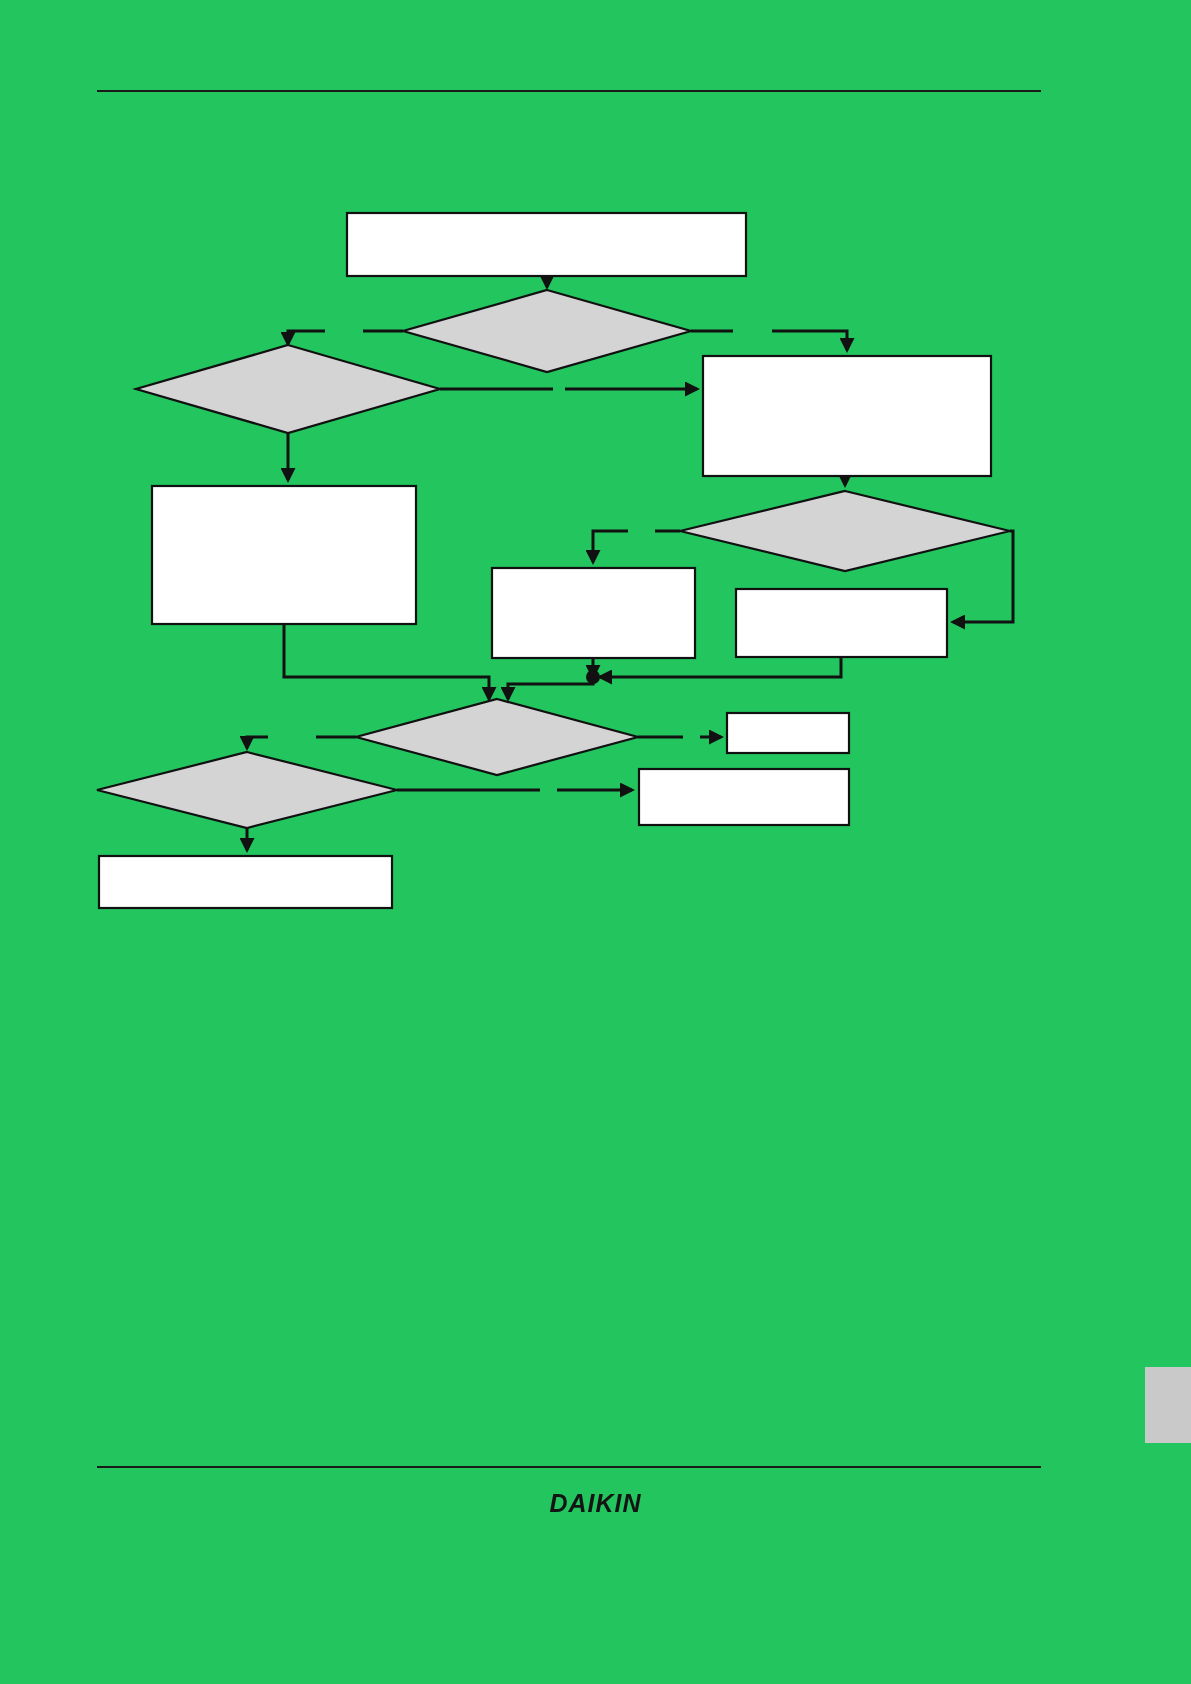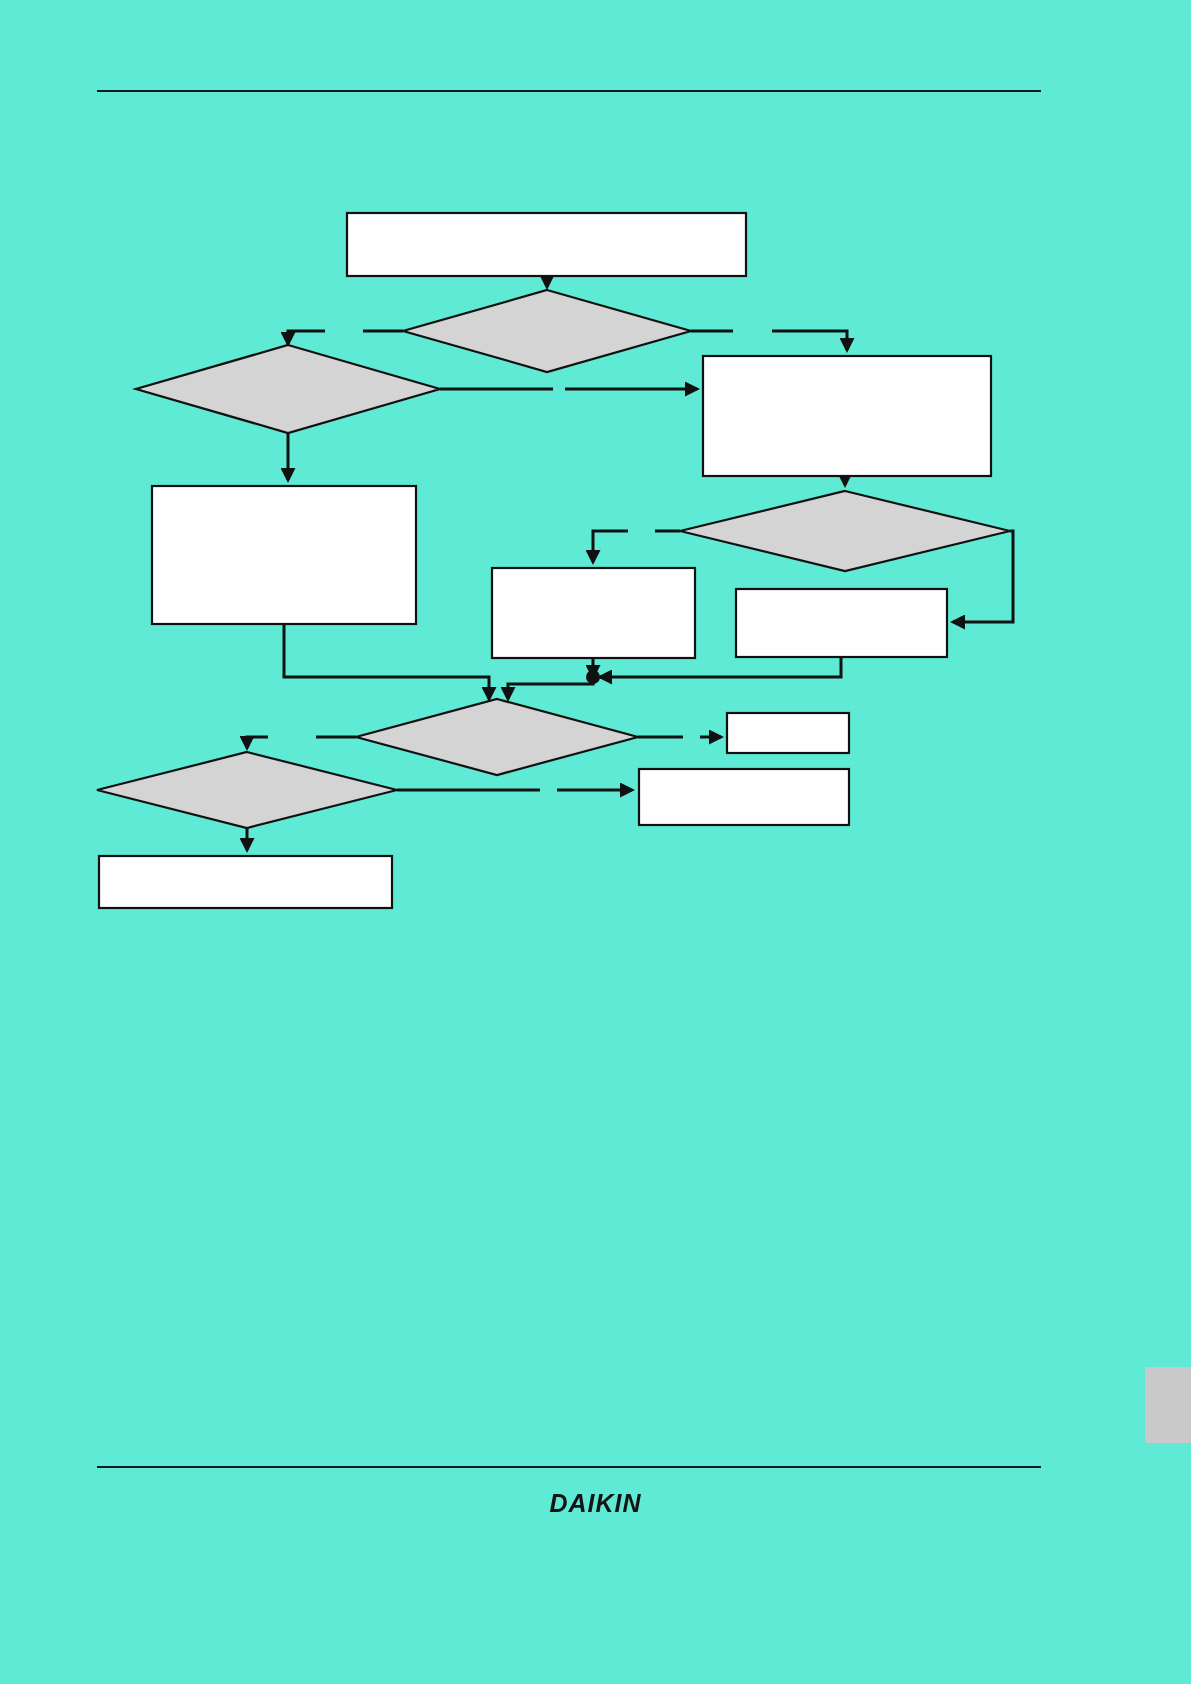--- a/index.html
+++ b/index.html
@@ -1,20 +1,20 @@
 <!DOCTYPE html>
 <html><head>
 <meta charset="utf-8">
 <style>
   html,body{margin:0;padding:0;background:#ffffff;}
   body{
     font-family:"Liberation Sans", sans-serif;
     width:1191px;height:1684px;position:relative;overflow:hidden;
   }
-  .page{position:absolute;inset:0;background:#5eead4;}
+  .page{position:absolute;inset:0;background:#22c55e;}
 
   
   .rule{position:absolute;background:#1a1a1a;height:2px;}
   .header-rule{left:97px;top:90px;width:944px;}
   .footer-rule{left:97px;top:1466px;width:944px;}
 
   
   .page-tab{
     position:absolute;right:0;top:1367px;width:46px;height:76px;
     background:#c9c9c9;

